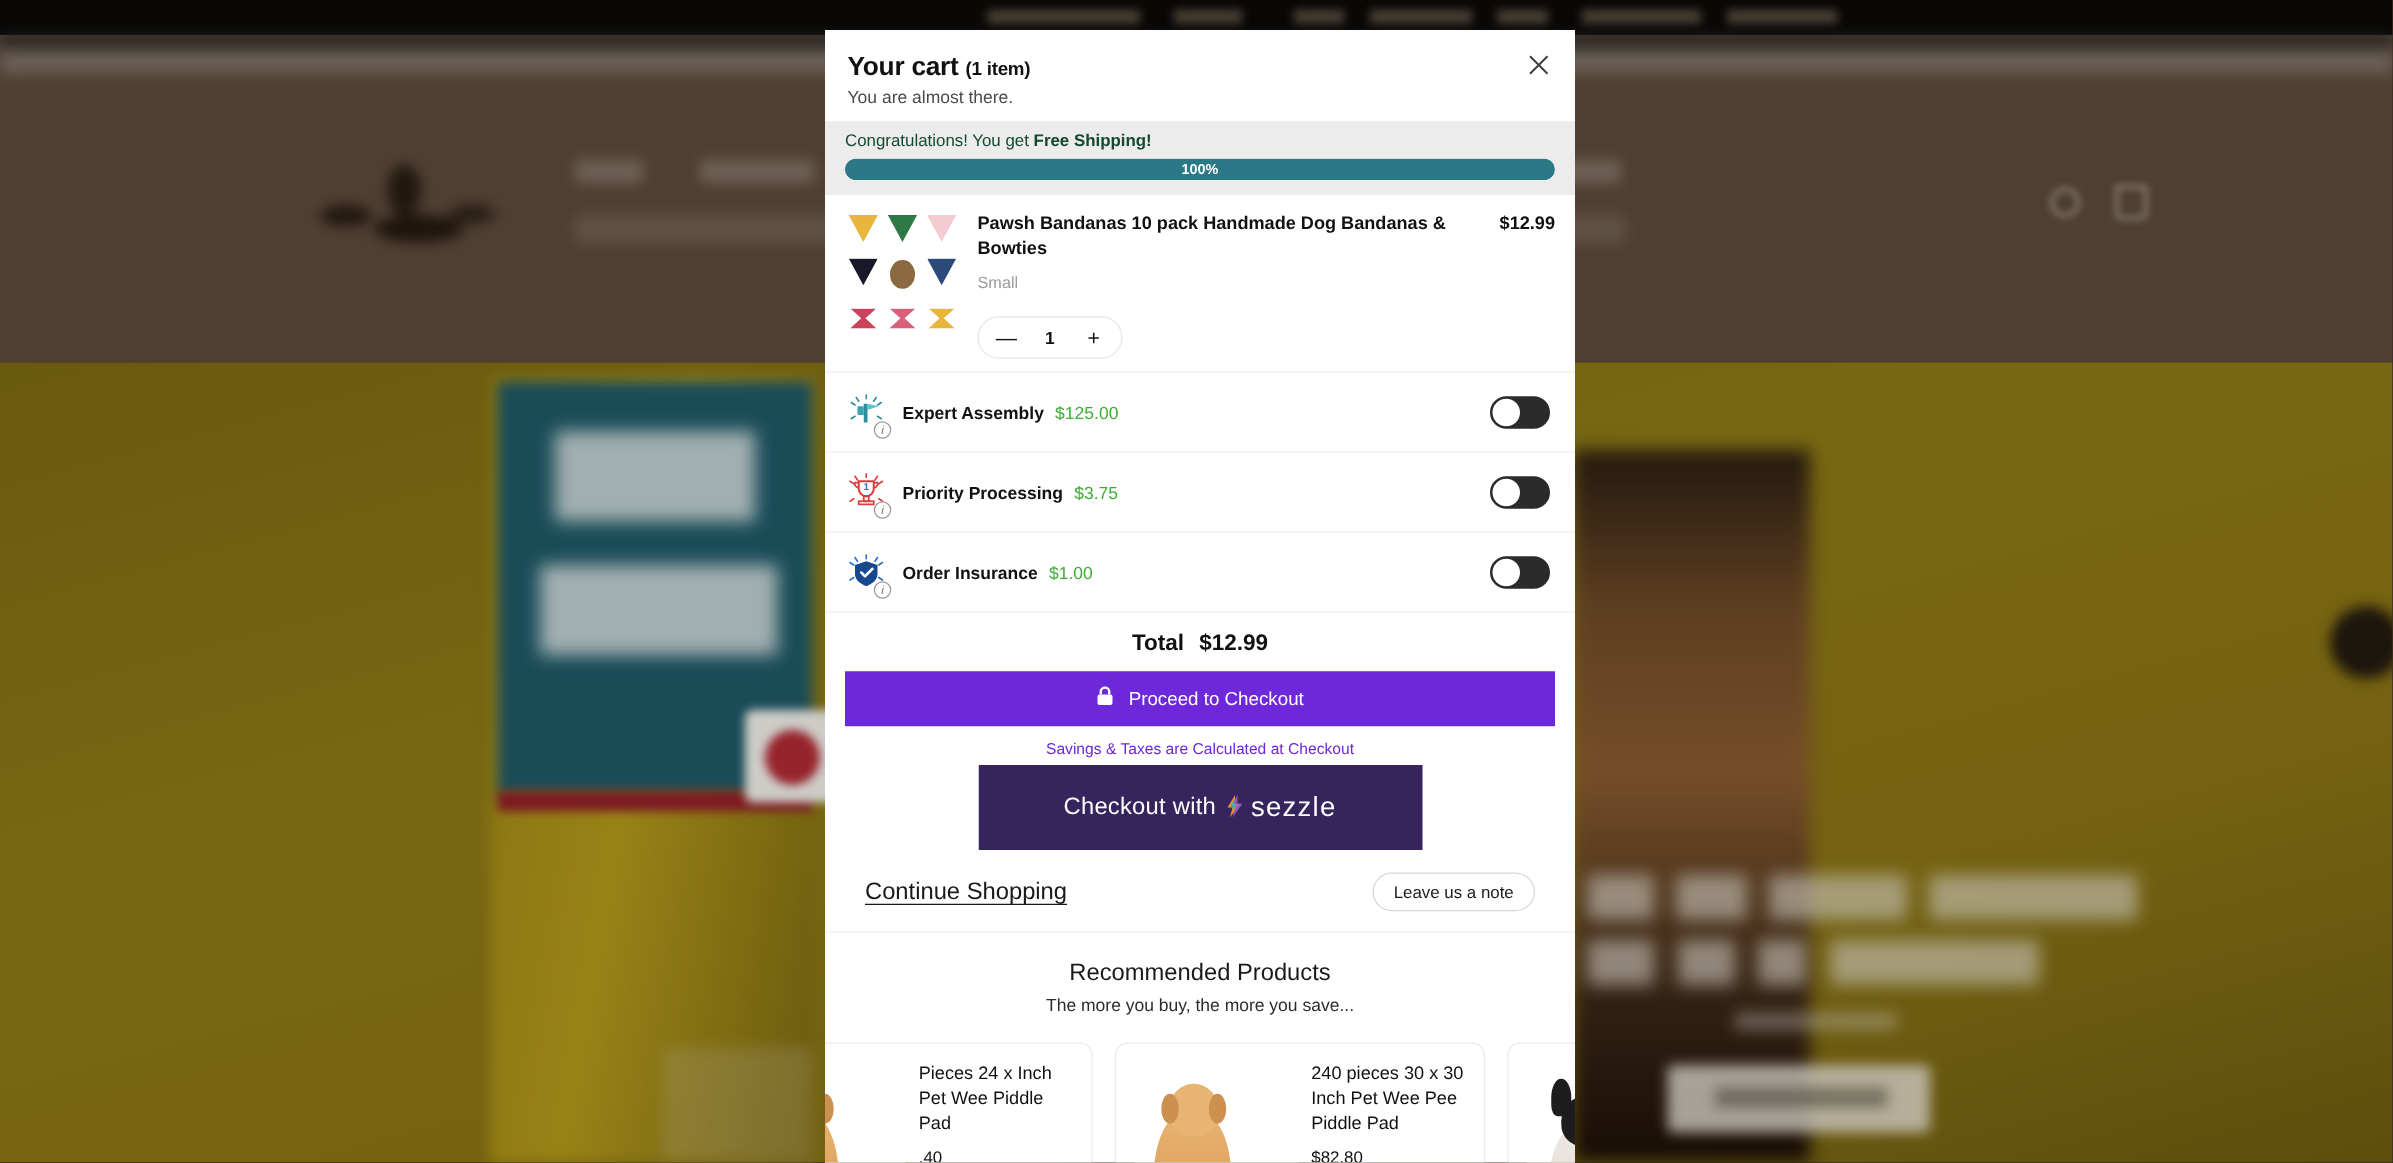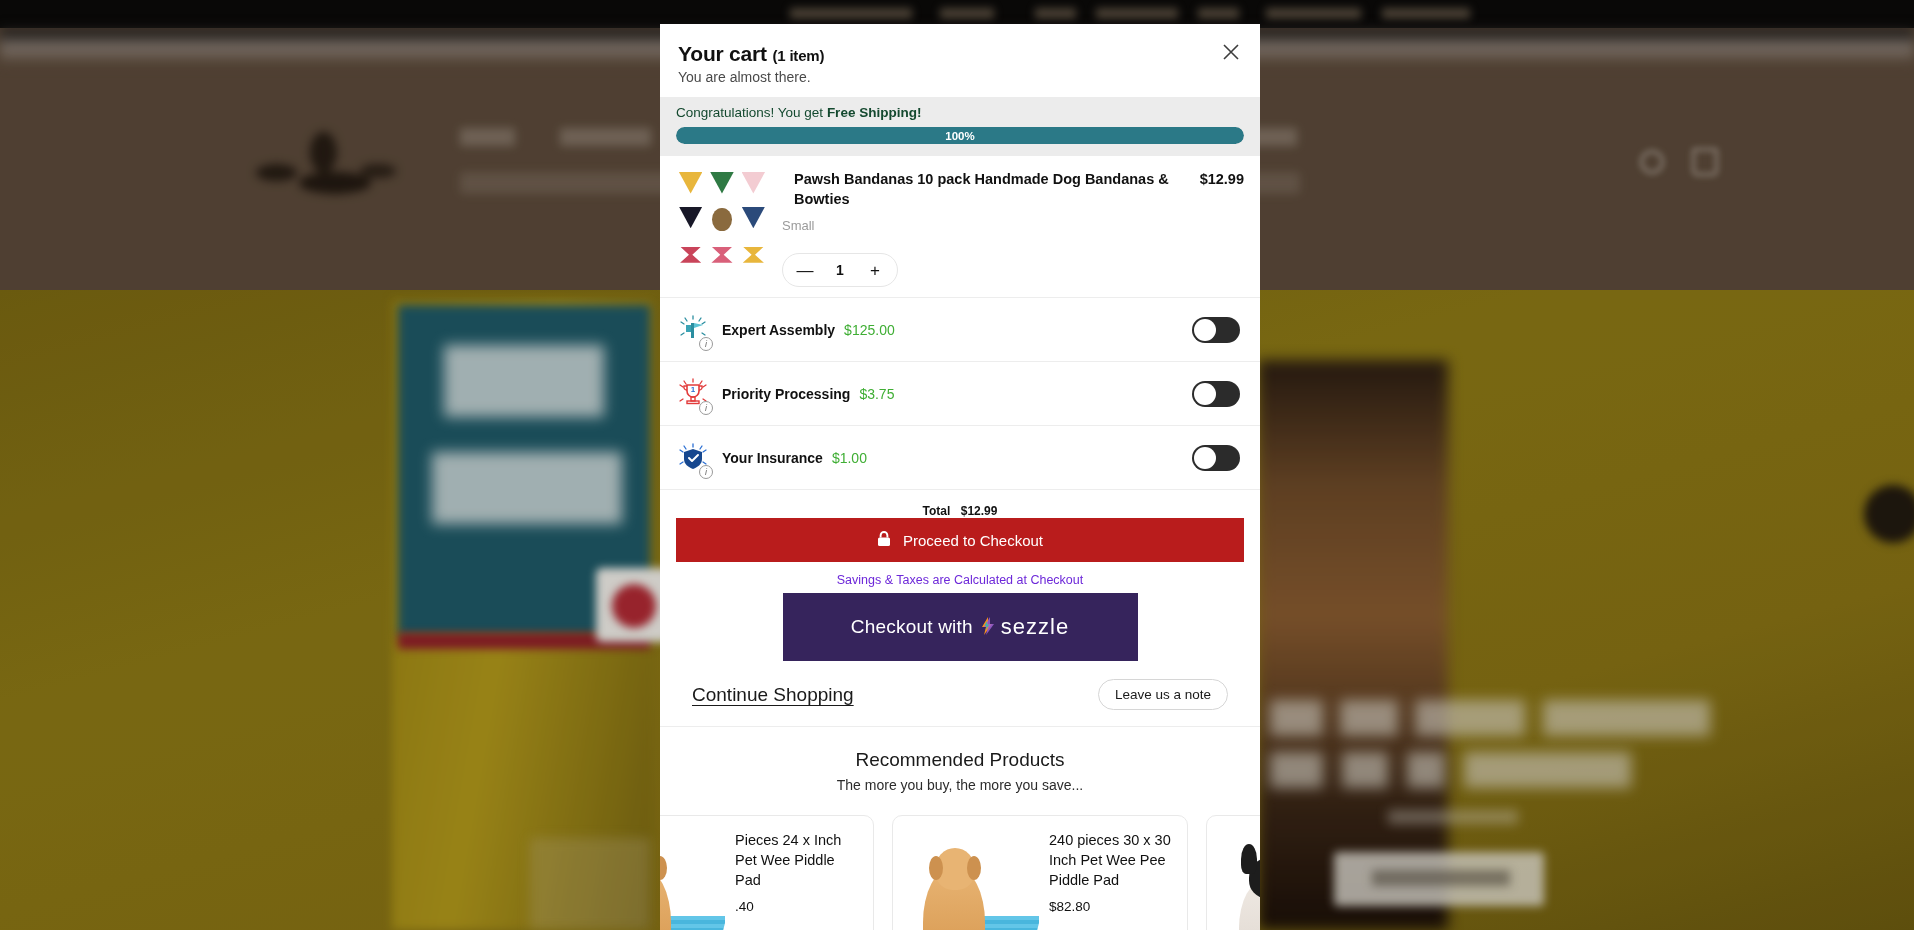--- a/index.html
+++ b/index.html
@@ -198,21 +198,21 @@
   .bd6::after { background:#2b4a7a; }
   .bw::after {
     content:""; position:absolute; left:14%; top:22%; width:72%; height:50%;
     clip-path: polygon(0 0,42% 50%,0 100%,100% 100%,58% 50%,100% 0);
   }
   .bw1::after { background:#c9445a; }
   .bw2::after { background:#d9607a; }
   .bw3::after { background:#e8b63c; }
   .li-main { flex: 1 1 auto; min-width: 0; }
   .li-row { display: flex; justify-content: space-between; gap: 12px; }
-  .li-title { font-size: 14.5px; font-weight: 700; color: #111; line-height: 1.35; margin-left: 12px; }
+  .li-title { font-size: 14.5px; font-weight: 700; color: #111; line-height: 1.35; }
   .li-price { font-size: 14.5px; font-weight: 700; color: #111; white-space: nowrap; padding-top: 1px; }
   .li-variant { font-size: 13px; color: #9b9b9b; margin-top: 9px; }
   .qty {
     margin-top: 20px; display: inline-flex; align-items: center;
     border: 1px solid #e6e6e6; border-radius: 22px; height: 34px; padding: 0 4px;
   }
   .qty button {
     width: 36px; height: 32px; border: none; background: none; cursor: pointer;
     font-size: 17px; color: #111; line-height: 1; font-family: inherit;
   }
@@ -239,25 +239,25 @@
     flex: none; position: relative; cursor: pointer;
   }
   .toggle .knob {
     position: absolute; left: 2px; top: 2px; width: 22px; height: 22px;
     border-radius: 50%; background: #fff;
   }
 
   
   .totals-wrap { border-top: 1px solid #ededed; padding: 14px 16px 0; }
   .total-row {
-    text-align: center; font-size: 12px; font-weight: 700; color: #111; padding-bottom: 0;
+    text-align: center; font-size: 18px; font-weight: 700; color: #111; padding-bottom: 12px;
   }
   .total-row .tlabel { margin-right: 7px; }
   .checkout-btn {
-    width: 100%; height: 44px; background: #b91c1c; color: #fff; border: none;
+    width: 100%; height: 44px; background: #6d28d9; color: #fff; border: none;
     font-size: 15px; font-weight: 400; cursor: pointer; font-family: inherit;
     display: flex; align-items: center; justify-content: center; gap: 12px;
   }
   .taxes-note { text-align: center; font-size: 12.5px; color: #6d28d9; margin: 11px 0 6px; }
   .sezzle-btn {
     display: block; margin: 0 auto; width: 355px; height: 68px;
     background: #36245c; border: none; cursor: pointer;
     display: flex; align-items: center; justify-content: center; gap: 2px;
   }
   .sezzle-txt { color: #fff; font-size: 19px; letter-spacing: .2px; }
@@ -483,21 +483,21 @@
               <path d="M30 23 L27 21"></path>
             <path d="M8 5 L10 8"></path>
               <path d="M26 5 L24 8"></path>
           </g>
           <path d="M17 8 L26 11 V18 c0 5 -4 8 -9 10 c-5 -2 -9 -5 -9 -10 V11 Z" fill="#16478f"></path>
           <path d="M13 17 l3 3 l6 -6" stroke="#fff" stroke-width="2" fill="none" stroke-linecap="round" stroke-linejoin="round"></path>
         </svg>
         <div class="addon-info">i</div>
       </div>
       <div class="addon-text">
-        <span class="addon-name">Your Insurance</span>
+        <span class="addon-name">Order Insurance</span>
         <span class="addon-price">$1.00</span>
       </div>
       <div class="toggle">
         <div class="knob"></div>
       </div>
     </div>
 
     <div class="totals-wrap">
       <div class="total-row">
         <span class="tlabel">Total</span>

